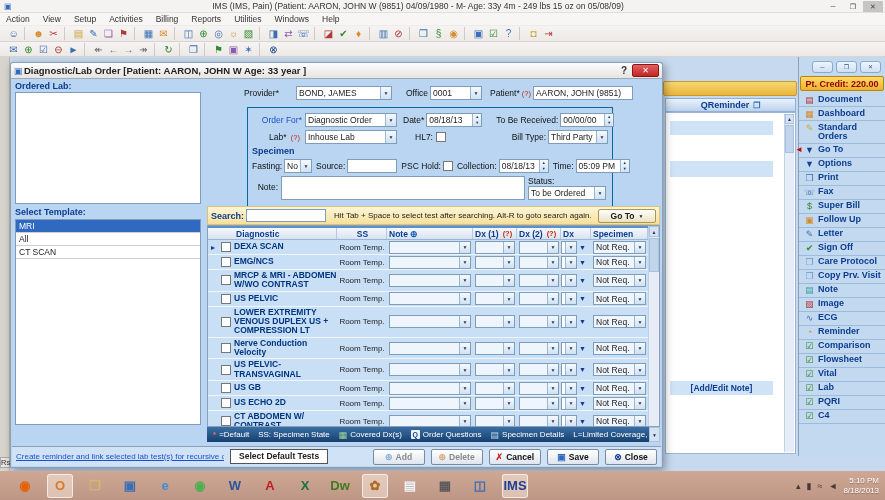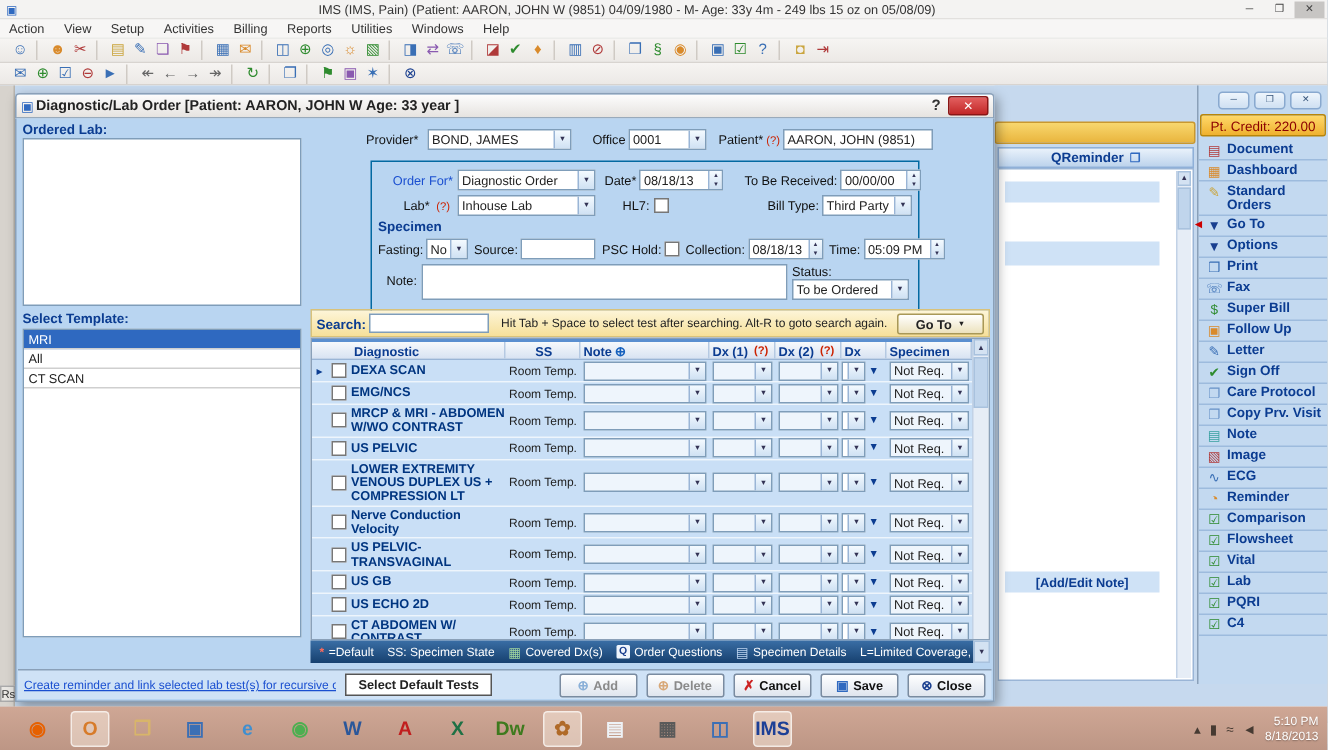--- a/index.html
+++ b/index.html
@@ -47,21 +47,21 @@
 
   
   .statusbar-right { position:absolute; left:663px; top:399px; width:222px; height:15px; background:#ebe9e6; border-top:1px solid #b5b2ae; display:flex; align-items:center; font-size:8px; color:#333; padding:0 4px; gap:5px;margin-top:25px; }
   .sb-sep { width:1px; height:10px; background:#bbb; }
   .flag-ico { color:#e8a33d; font-size:9px; }
 
   
   .sidebar { position:absolute; left:798px; top:0; width:87px; height:399px; background:#c3d9f0; border-left:1px solid #8aa0b8; }
   .win-btns { position:absolute; top:4px; right:4px; display:flex; gap:3px; }
   .win-btn { width:21px; height:12px; background:linear-gradient(#eef5fc,#cfe0f2); border:1px solid #89a9cf; border-radius:3px; font-size:6px; line-height:11px; text-align:center; color:#35547a; }
-  .credit { position:absolute; top:19px; left:1px; right:1px; height:15px; background:linear-gradient(#ffd96a,#efb12f); border:1px solid #b8860b; border-radius:2px; text-align:center; font-weight:normal; color:#8b0000; font-size:9px; line-height:14px; }
+  .credit { position:absolute; top:19px; left:1px; right:1px; height:15px; background:linear-gradient(#ffd96a,#efb12f); border:1px solid #b8860b; border-radius:2px; text-align:center; font-weight:bold; color:#8b0000; font-size:9px; line-height:14px; }
   .side-list { position:absolute; top:36px; left:0; right:0; bottom:0; overflow:hidden; }
   .side-item { display:flex; align-items:flex-start; gap:3px; padding:1.5px 1px 1.5px 5px; border-bottom:1px solid #9dbbdd; min-height:14px; }
   .s-ico { width:11px; font-size:9px; line-height:10px; flex:0 0 11px; text-align:center; }
   .s-lbl { font-weight:bold; color:#0b3c91; font-size:9px; line-height:1.05; }
   .red-marker { position:absolute; left:-4px; top:88px; color:#c00; font-size:8px; }
 
   
   .dialog { position:absolute; left:10px; top:5px; width:653px; height:406px; box-shadow:2px 3px 8px rgba(0,0,0,.35); border-radius:3px 3px 0 0; }
   .d-title { height:17px; background:linear-gradient(#fdfdfd,#e6e3e0); border:1px solid #8aa0b8; border-bottom:1px solid #9ab; border-radius:3px 3px 0 0; display:flex; align-items:center; padding:0 3px; }
   .d-ico { width:10px; color:#2f69c0; font-size:9px; }
@@ -377,21 +377,21 @@
         <span class="d-help">?</span>
         <span class="d-close">✕</span>
       </div>
       <div class="d-body">
 
         <span class="lbl-navy ordered-lab-lbl">Ordered Lab:</span>
         <div class="ordered-lab-box"></div>
 
         <div class="hdr-row">
           <span class="f-lbl w40 r">Provider*</span>
-          <span class="combo w96" style="margin-left:6px">
+          <span class="combo w96" style="margin-left:17px">
               <span class="c-txt">BOND, JAMES</span>
               <span class="arw"></span>
             </span>
           <span class="f-lbl w28 r ml8">Office</span>
           <span class="combo w52" style="margin-left:2px">
               <span class="c-txt">0001</span>
               <span class="arw"></span>
             </span>
           <span class="f-lbl ml8">Patient*</span>
           <span class="redq">(?)</span>

